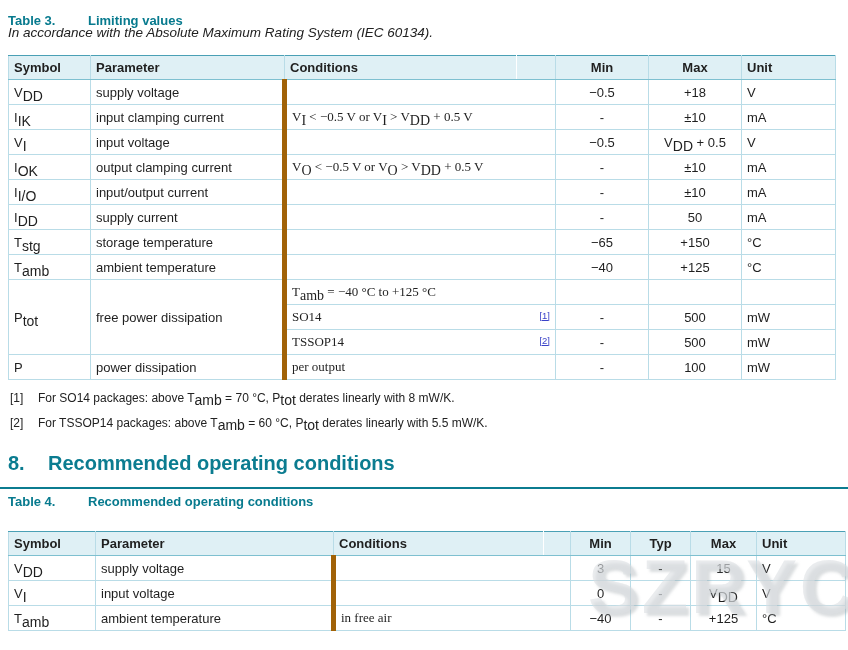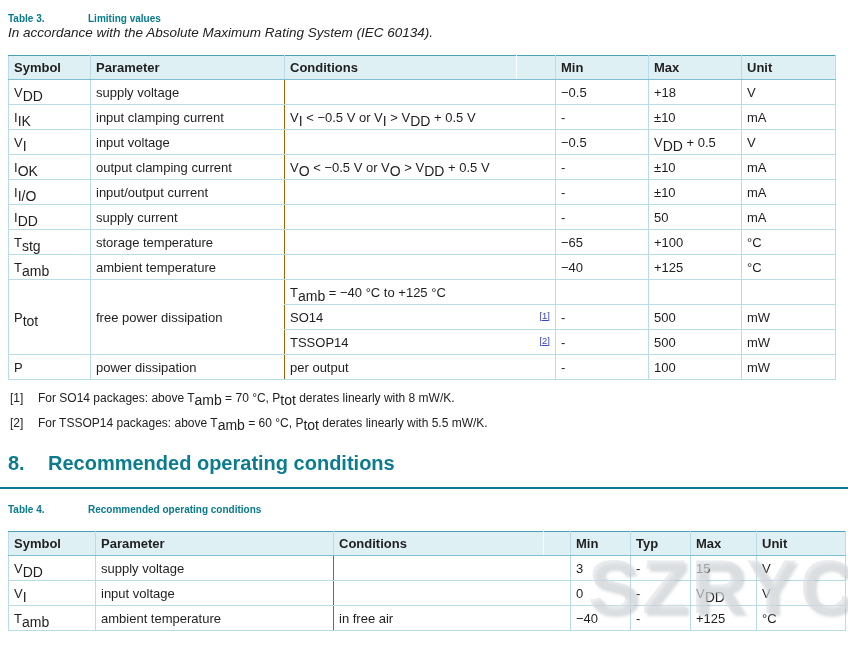--- a/index.html
+++ b/index.html
@@ -1,44 +1,44 @@
 <!DOCTYPE html>
 <html><head>
 <meta charset="utf-8">
 <style>
   html,body{margin:0;padding:0;background:#fff;}
   .page{position:relative;width:848px;height:650px;background:#ffffff;overflow:hidden;
         font-family:"Liberation Sans",sans-serif;color:#1f1f1f;}
 
   
-  .tbl-caption{position:absolute;left:8px;font-size:10px;font-weight:bold;color:#077a8e;}
+  .tbl-caption{position:absolute;left:8px;font-size:13px;font-weight:bold;color:#077a8e;}
   .tbl-caption .cap-label{display:inline-block;width:80px;}
   .caption3{top:13px;}
-  .caption4{top:494px;margin-top:10px;}
+  .caption4{top:494px;}
   .subtitle{position:absolute;left:8px;top:25px;font-size:13.5px;font-style:italic;color:#222;}
   .section-heading{position:absolute;left:8px;top:452px;font-size:20px;font-weight:bold;color:#0b7c90;
                    display:flex;}
   .section-heading .sec-num{width:40px;}
   .section-rule{position:absolute;left:0;top:487px;width:848px;height:2px;background:#0b7c90;}
 
   
   table.ds{position:absolute;border-collapse:collapse;table-layout:fixed;font-size:13px;
            border-left:1px solid #b9dce7;border-right:1px solid #b9dce7;
            border-bottom:1px solid #a3d2df;border-top:1px solid #4aa0b5;}
   .t3{left:8px;top:55px;width:827px;}
   .t4{left:8px;top:531px;width:837px;}
   table.ds th{background:#dff0f5;font-weight:bold;text-align:left;height:23px;
               padding:0 5px;border-bottom:1px solid #7ec0d0;overflow:hidden;white-space:nowrap;}
   table.ds td{height:24px;padding:0 5px;border-bottom:1px solid #b9dce7;
               overflow:hidden;white-space:nowrap;vertical-align:middle;}
   table.ds th.vline, table.ds td.vline{border-left:1px solid #b9dce7;}
-  table.ds th.num, table.ds td.num{}
+  table.ds th.num, table.ds td.num{text-align:center;}
   th.refhead{background:#e7f4f8;border-left:1px solid #ffffff;}
   td.refcell{border-left:0;text-align:right;padding-right:4px;}
-  td.condcell{border-left:1px solid #a16207;}
+  td.condcell{border-left:5px solid #a16207;font-family:Liberation Serif, serif;}
   td.indent{padding-left:21px;margin-top:31px;}
   sub{font-size:14px;line-height:0;}
   a.fnref{color:#3b43c8;text-decoration:underline;font-size:9.5px;position:relative;top:-3px;}
 
   
   .footnote{position:absolute;left:10px;font-size:12px;color:#222;display:flex;}
   .footnote .fn-marker{width:28px;flex:none;}
   .fn1{top:391px;}
   .fn2{top:416px;}
 
@@ -124,21 +124,21 @@
       <td class="condcell" colspan="2"></td>
       <td class="vline num">-</td>
       <td class="vline num">50</td>
       <td class="vline">mA</td>
     </tr>
     <tr>
       <td>T<sub>stg</sub></td>
       <td class="vline">storage temperature</td>
       <td class="condcell" colspan="2"></td>
       <td class="vline num">−65</td>
-      <td class="vline num">+100</td>
+      <td class="vline num">+150</td>
       <td class="vline">°C</td>
     </tr>
     <tr>
       <td>T<sub>amb</sub></td>
       <td class="vline">ambient temperature</td>
       <td class="condcell" colspan="2"></td>
       <td class="vline num">−40</td>
       <td class="vline num">+125</td>
       <td class="vline">°C</td>
     </tr>

